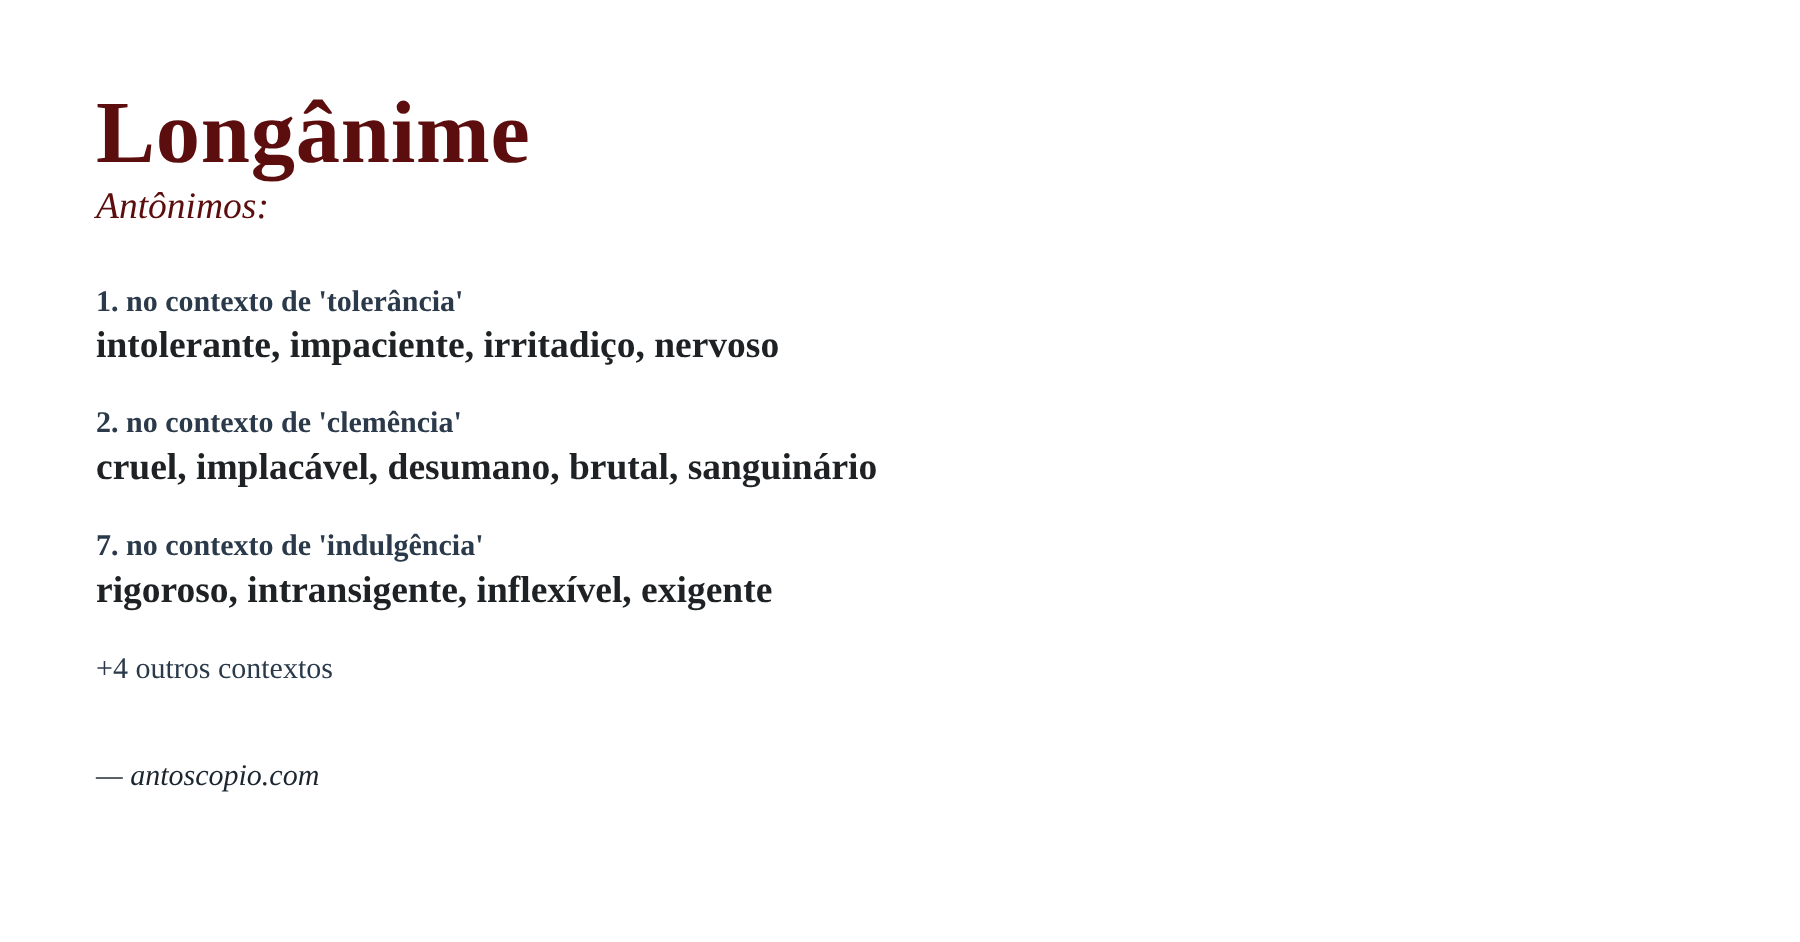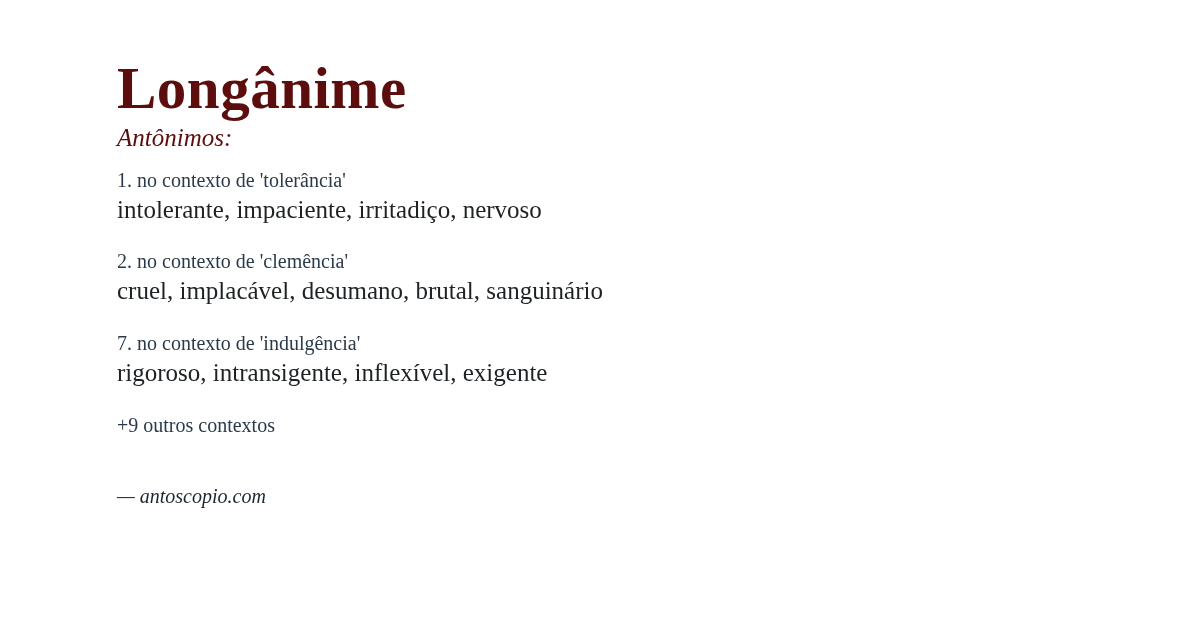--- a/index.html
+++ b/index.html
@@ -7,41 +7,42 @@
     padding: 0;
     background: #ffffff;
   }
   .card {
     position: relative;
     width: 1200px;
     height: 608px;
     box-sizing: border-box;
     background: var(--color-background, #ffffff);
     font-family: "Liberation Serif", serif;
-    padding: 56px 60px 0 117px;
+    padding: 56px 60px 0 64px;
     overflow: hidden;
   }
   .headword {
     margin: 0;
     font-size: 59px;
     line-height: 1.1;
     font-weight: 700;
     color: var(--color-accent, #5c0d0d);
     letter-spacing: 0.5px;
   }
   .antonyms-heading {
     margin: 3px 0 0 0;
     font-size: 25px;
     line-height: 1.15;
     font-weight: 400;
     font-style: italic;
     color: var(--color-accent, #5c0d0d);
   }
   .sections {
-    margin-top: 14px;
+    margin-top: 35px;
+    font-weight: bold;
   }
   .context {
     margin-bottom: 22px;
   }
   .context-label {
     font-size: 20px;
     line-height: 1.3;
     color: var(--color-context, #2b3a4a);
   }
   .antonym-list {
@@ -84,17 +85,17 @@
       <div class="antonym-list">cruel, implacável, desumano, brutal, sanguinário</div>
     </section>
 
     <section class="context">
       <div class="context-label">7. no contexto de 'indulgência'</div>
       <div class="antonym-list">rigoroso, intransigente, inflexível, exigente</div>
     </section>
 
   </div>
 
-  <div class="more-contexts">+9 outros contextos</div>
+  <div class="more-contexts">+4 outros contextos</div>
 
   <div class="footer">— antoscopio.com</div>
 
 </div>
 
 </body></html>

